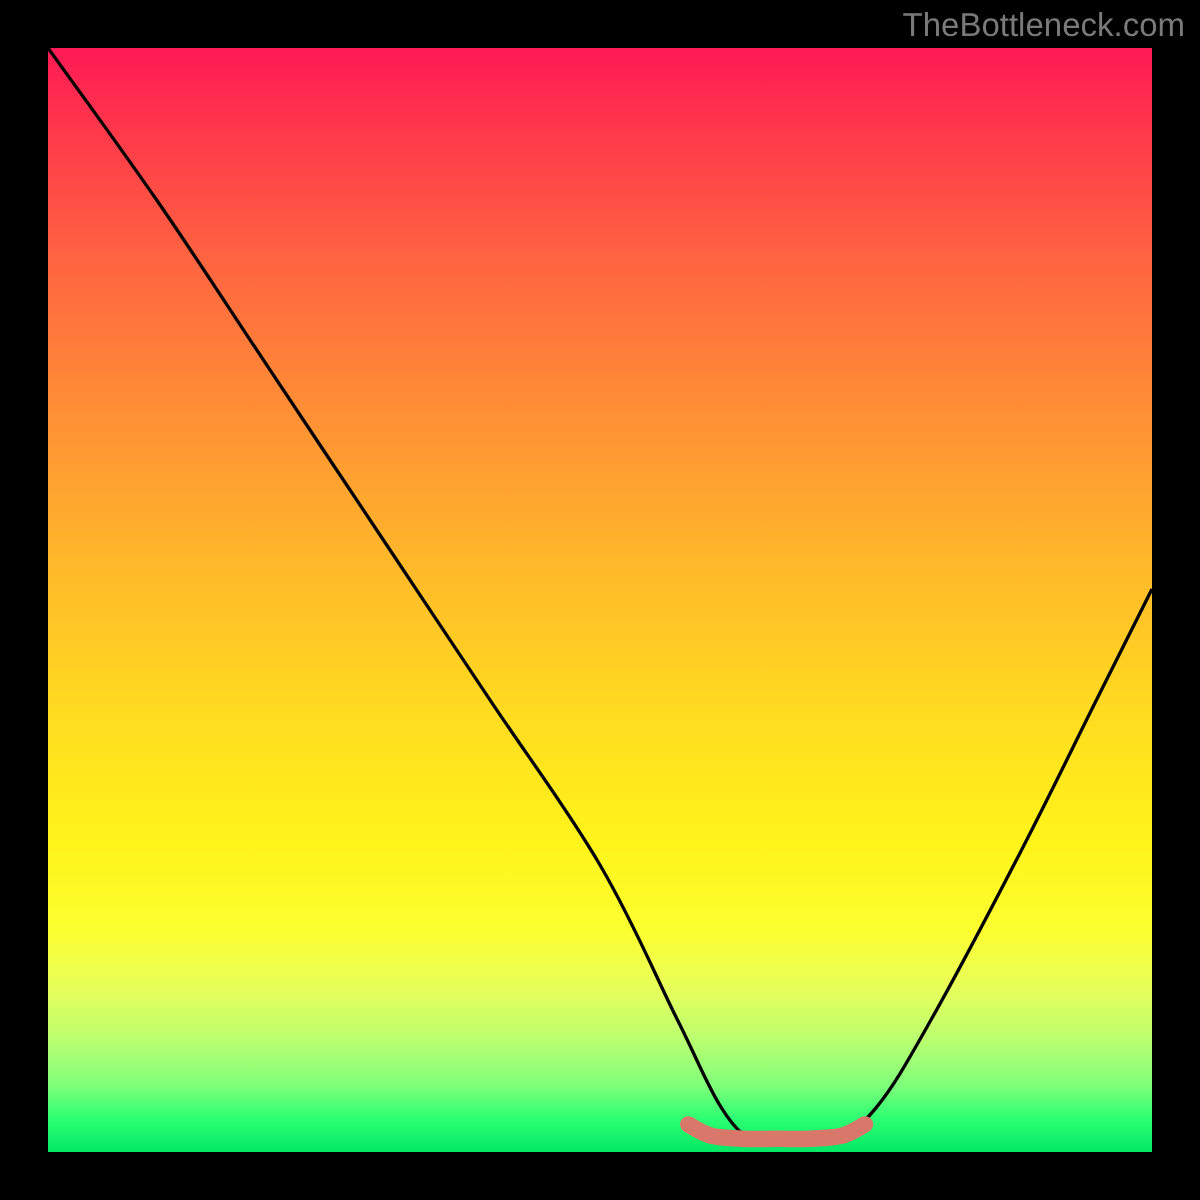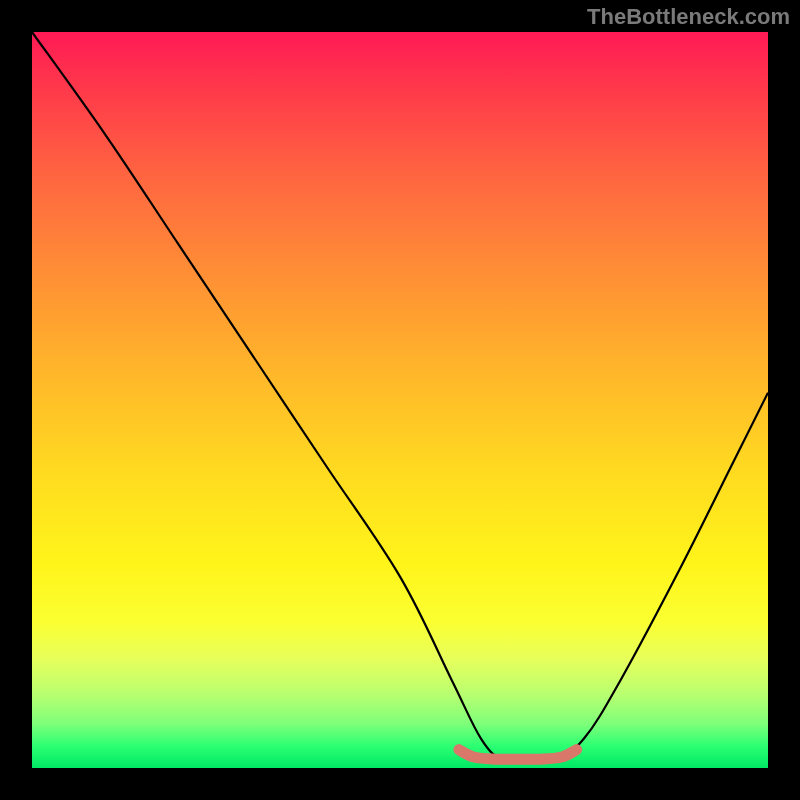--- a/index.html
+++ b/index.html
@@ -9,21 +9,21 @@
     background: #000;
     position: relative;
     font-family: Arial, Helvetica, sans-serif;
   }
   .attribution {
     position: absolute;
     top: 4px;
     right: 10px;
     color: #7a7a7a;
     font-size: 22px;
-    font-weight: 700;
+    font-weight: 400;
     z-index: 10;
   }
   .plot-area {
     position: absolute;
     left: 32px;
     top: 32px;
     width: 736px;
     height: 736px;
     overflow: hidden;
   }

